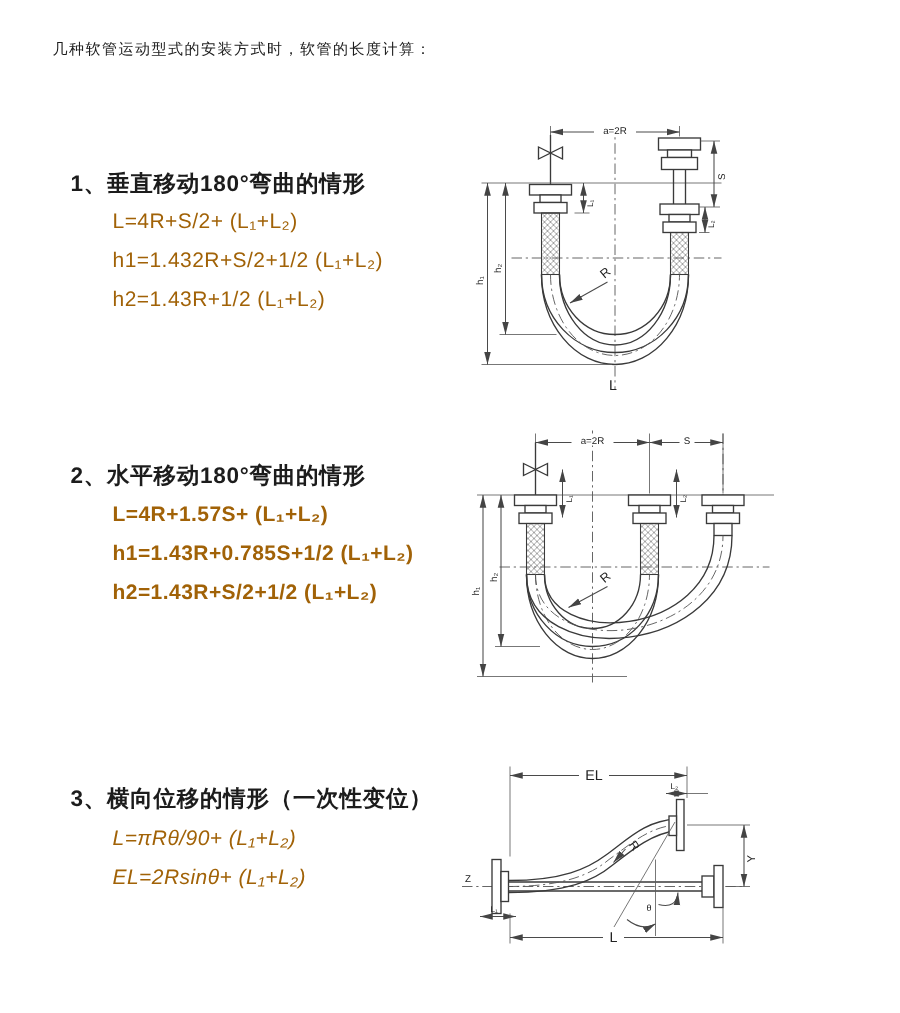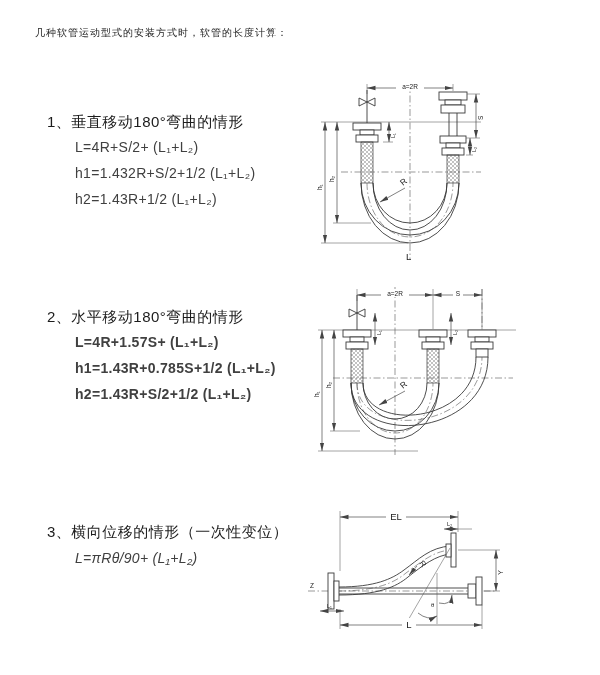--- a/index.html
+++ b/index.html
@@ -6,24 +6,24 @@
   body{
     width:600px;height:675px;position:relative;background:#ffffff;
     font-family:"Liberation Sans","DejaVu Sans",sans-serif;color:#1c1c1c;
     overflow:hidden;
   }
   .abs{position:absolute;}
   .doc-title{
     left:35px;top:26px;font-size:10px;font-weight:400;letter-spacing:1px;white-space:nowrap;
   }
   .sec-heading{
-    left:47px;font-size:15px;font-weight:400;letter-spacing:0.5px;white-space:nowrap;
+    left:47px;font-size:15px;font-weight:700;letter-spacing:0.5px;white-space:nowrap;
   }
   .formulas{
-    left:75px;font-size:14px;font-weight:400;line-height:26px;white-space:nowrap;color:#404040;
+    left:75px;font-size:14px;font-weight:400;line-height:26px;white-space:nowrap;color:#a16207;
   }
   .formulas div{letter-spacing:0.3px;}
   svg{position:absolute;overflow:visible;}
   svg text{font-family:"Liberation Sans","DejaVu Sans",sans-serif;fill:#222;}           
   .ol2{stroke:#3a3a3a;stroke-width:0.9;fill:none;}        
   .fl{stroke:#3a3a3a;stroke-width:0.9;fill:#ffffff;}      
   .dim{stroke:#4a4a4a;stroke-width:0.7;fill:none;}        
   .ext{stroke:#5a5a5a;stroke-width:0.55;fill:none;}       
   .cl{stroke:#555;stroke-width:0.6;fill:none;stroke-dasharray:7 2.5 1.5 2.5;} 
   .dimt{font-size:6.5px;}
@@ -46,20 +46,21 @@
 <div class="abs sec-heading" style="top:308px;">2、水平移动180°弯曲的情形</div>
 <div class="abs formulas" style="top:329px;font-weight:bold;">
   <div>L=4R+1.57S+ (L₁+L₂)</div>
   <div>h1=1.43R+0.785S+1/2 (L₁+L₂)</div>
   <div>h2=1.43R+S/2+1/2 (L₁+L₂)</div>
 </div>
 
 <div class="abs sec-heading" style="top:523px;">3、横向位移的情形（一次性变位）</div>
 <div class="abs formulas" style="top:545px;font-style:italic;">
   <div>L=πRθ/90+ (L₁+L₂)</div>
+  <div>EL=2Rsinθ+ (L₁+L₂)</div>
 </div>
 
 <svg style="left:313px;top:78px;" width="285" height="190" viewBox="0 0 285 190">
   <defs>
     <marker id="mA" refX="8.5" refY="3" markerWidth="9" markerHeight="6" orient="auto-start-reverse" markerUnits="userSpaceOnUse">
       <path d="M0,0.8 L8.5,3 L0,5.2 Z" fill="#444"></path>
     </marker>
     <pattern id="hA" width="4" height="4" patternUnits="userSpaceOnUse">
       <path d="M0,0 L4,4 M4,0 L0,4" stroke="#777" stroke-width="0.45"></path>
     </pattern>

